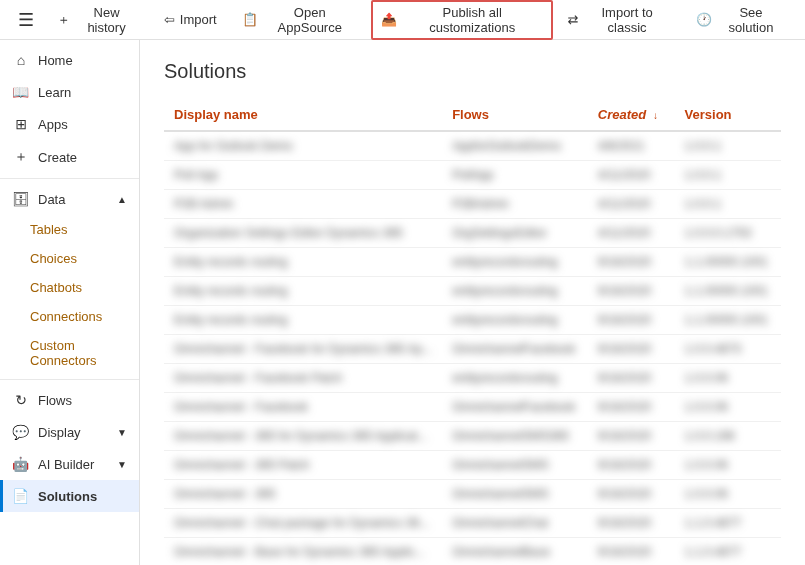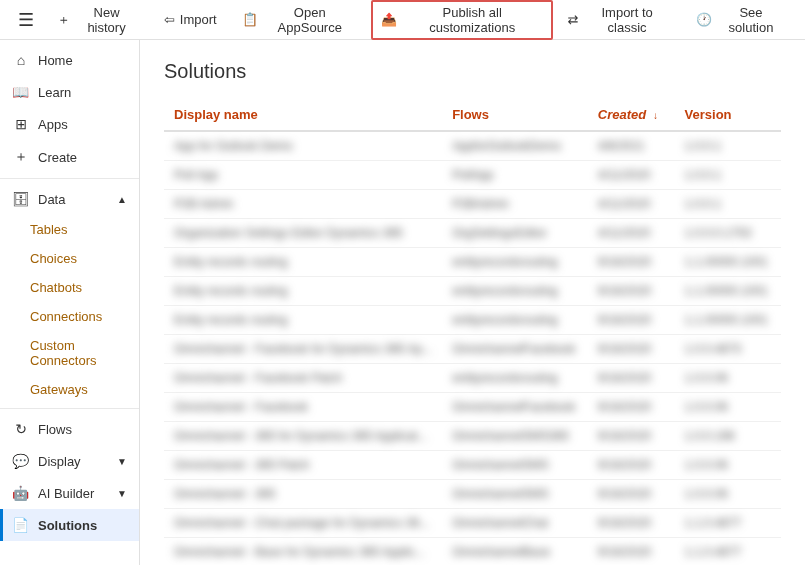--- a/index.html
+++ b/index.html
@@ -132,23 +132,20 @@
       <span>Choices</span>
     </div>
     <div class="sidebar-sub-item">
       <span>Chatbots</span>
     </div>
     <div class="sidebar-sub-item">
       <span>Connections</span>
     </div>
     <div class="sidebar-sub-item">
       <span>Custom Connectors</span>
-    </div>
-    <div class="sidebar-sub-item">
-      <span>Gateways</span>
     </div>
     <div class="sidebar-divider"></div>
     <div class="sidebar-item">
       <span class="icon">↻</span>
       <span>Flows</span>
     </div>
     <div class="sidebar-item">
       <span class="icon">💬</span>
       <span>Display</span>
       <span class="chevron">▼</span>

